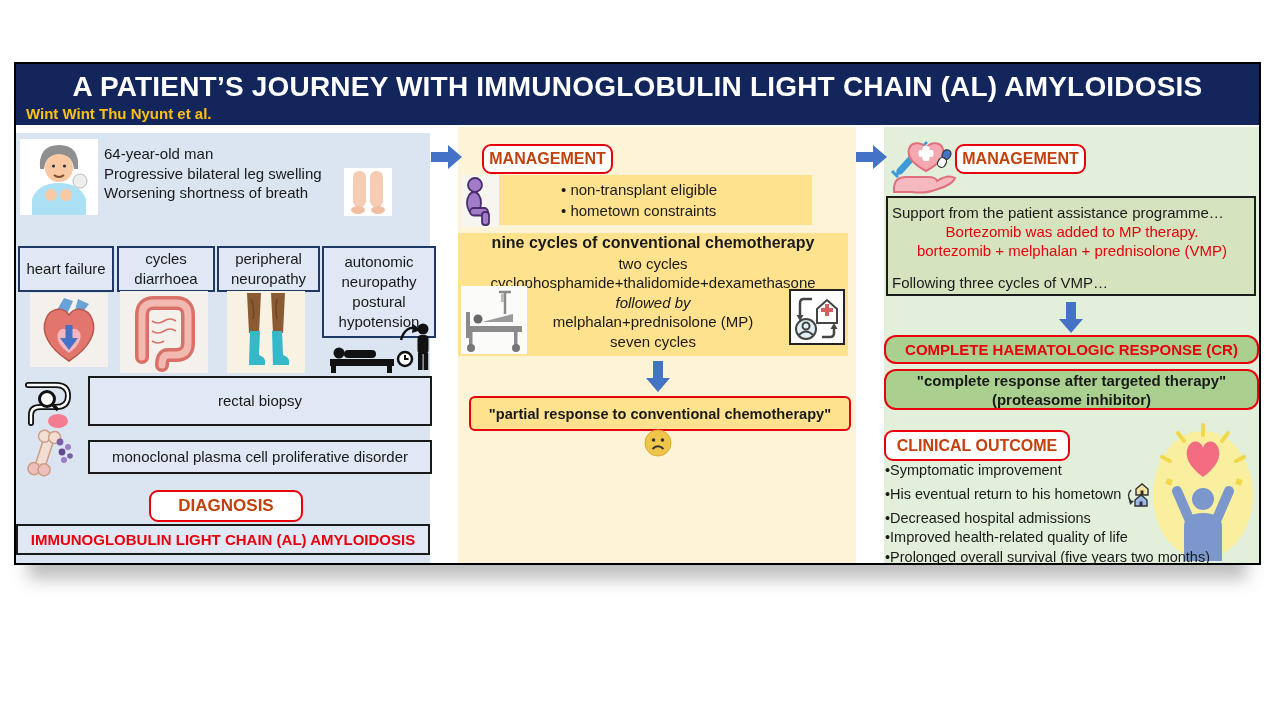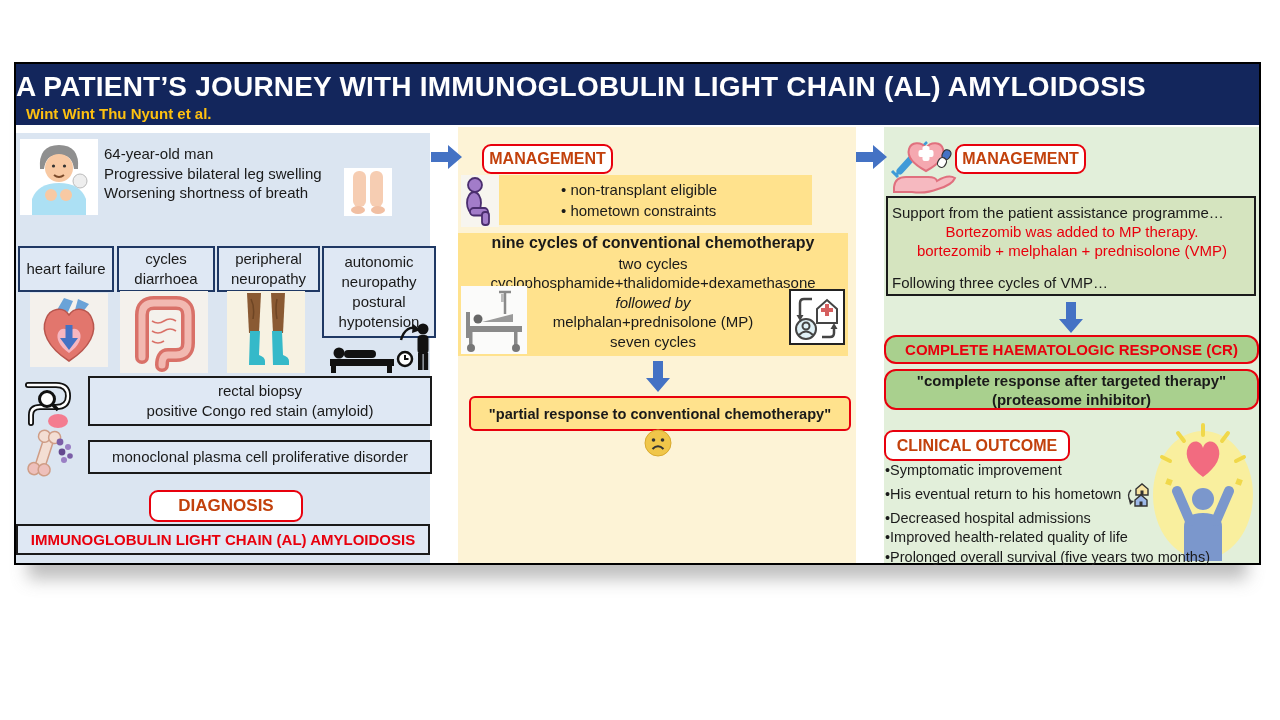--- a/index.html
+++ b/index.html
@@ -3,21 +3,21 @@
 <meta charset="utf-8">
 <style>
   html,body{margin:0;padding:0;background:#fff;width:1280px;height:720px;
     font-family:"Liberation Sans",sans-serif;color:#1a1a1a;position:relative;overflow:hidden;}
   .abs{position:absolute;}
   
   .figure{left:14px;top:62px;width:1243px;height:499px;border:2px solid #000;background:#fff;
     box-shadow:0 28px 16px -14px rgba(110,110,110,.45);z-index:0;}
   
   .titlebar{left:16px;top:64px;width:1243px;height:61px;background:#13265c;z-index:2;}
-  .title{width:100%;margin-top:7px;font-size:28px;font-weight:bold;color:#fff;letter-spacing:.2px;}
+  .title{width:100%;text-align:center;margin-top:7px;font-size:28px;font-weight:bold;color:#fff;letter-spacing:.2px;}
   .author{position:absolute;left:10px;bottom:3px;font-size:15px;font-weight:bold;color:#fdc010;}
   
   .panel-left{left:16px;top:133px;width:414px;height:430px;background:#dbe5f1;z-index:1;}
   .panel-mid{left:458px;top:127px;width:398px;height:436px;background:#fdf3d6;z-index:1;}
   .panel-right{left:884px;top:127px;width:375px;height:436px;background:#e2efda;z-index:1;}
   .z2{z-index:2;}
   .z3{z-index:3;}
   
   .navybox{border:2px solid #1f3864;background:#dfe8f4;display:flex;align-items:center;justify-content:center;
     text-align:center;font-size:15px;line-height:20px;}
@@ -142,21 +142,20 @@
 
 <svg class="abs z2" style="left:20px;top:377px" width="56" height="52" viewBox="0 0 56 52">
   <path d="M8,8 h28 q12,0 12,11 q0,11 -12,11 h-16 q-9,0 -9,8 v8" fill="none" stroke="#111" stroke-width="6" stroke-linecap="round"></path>
   <path d="M8,8 h28 q12,0 12,11 q0,11 -12,11 h-16 q-9,0 -9,8 v8" fill="none" stroke="#fff" stroke-width="2.4" stroke-linecap="round"></path>
   <ellipse cx="38" cy="44" rx="10" ry="7" fill="#f47c90"></ellipse>
   <circle cx="27" cy="22" r="7.5" fill="#fff" stroke="#111" stroke-width="3"></circle>
   <path d="M32,27 l6,6" stroke="#111" stroke-width="3.5"></path>
 </svg>
 <div class="abs z2 blackbox" style="left:88px;top:376px;width:340px;height:46px;">
   <span>rectal biopsy</span>
-  <span>positive Congo red stain (amyloid)</span>
 </div>
 
 <svg class="abs z2" style="left:22px;top:428px" width="54" height="52" viewBox="0 0 54 52">
   <g transform="rotate(18 22 26)">
     <rect x="17" y="8" width="10" height="34" rx="5" fill="#f3ded3" stroke="#cf9d86" stroke-width="1.5"></rect>
     <circle cx="17" cy="9" r="6" fill="#f3ded3" stroke="#cf9d86" stroke-width="1.5"></circle>
     <circle cx="27" cy="7" r="6" fill="#f3ded3" stroke="#cf9d86" stroke-width="1.5"></circle>
     <circle cx="17" cy="43" r="6" fill="#eec0bb" stroke="#cf9d86" stroke-width="1.5"></circle>
     <circle cx="27" cy="41" r="6" fill="#eec0bb" stroke="#cf9d86" stroke-width="1.5"></circle>
   </g>

